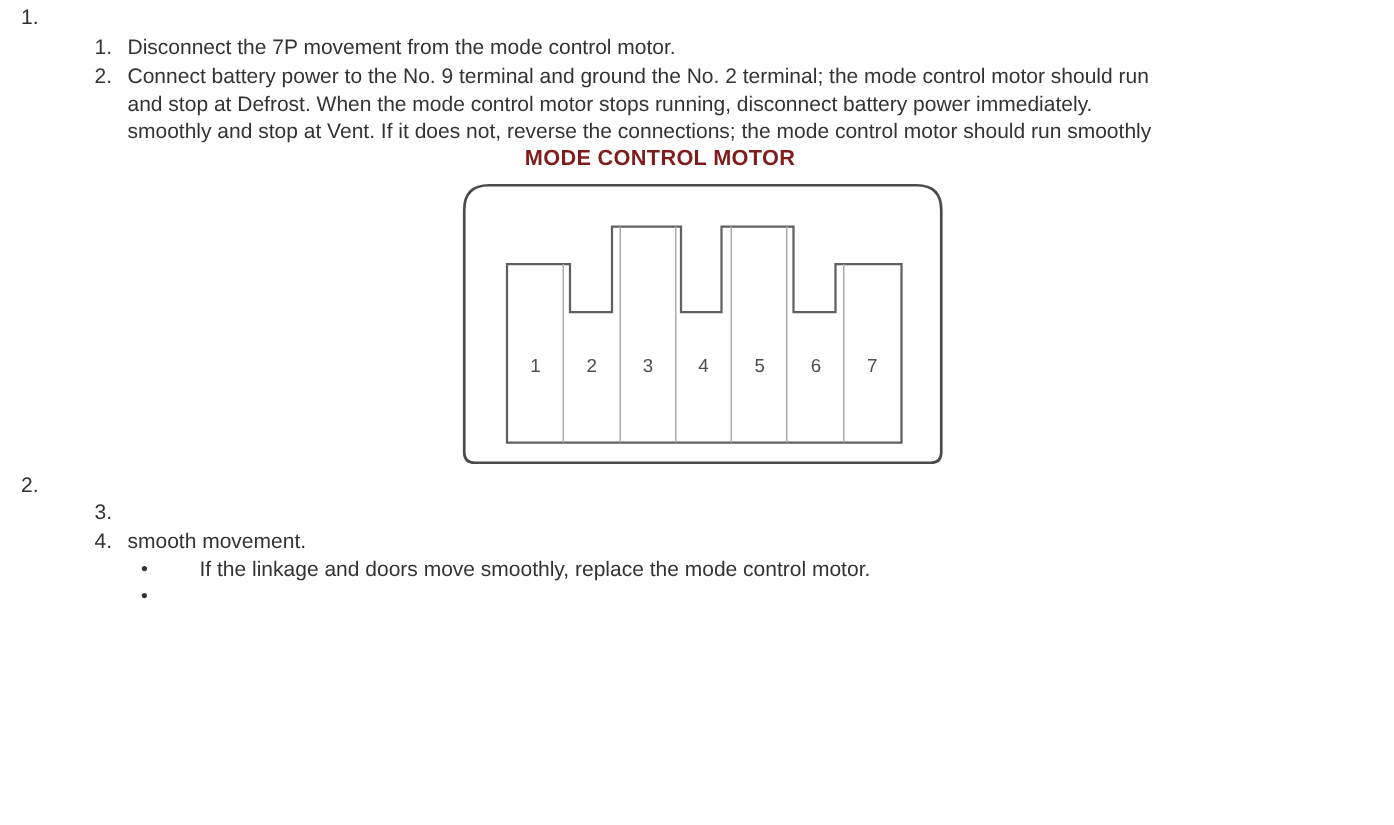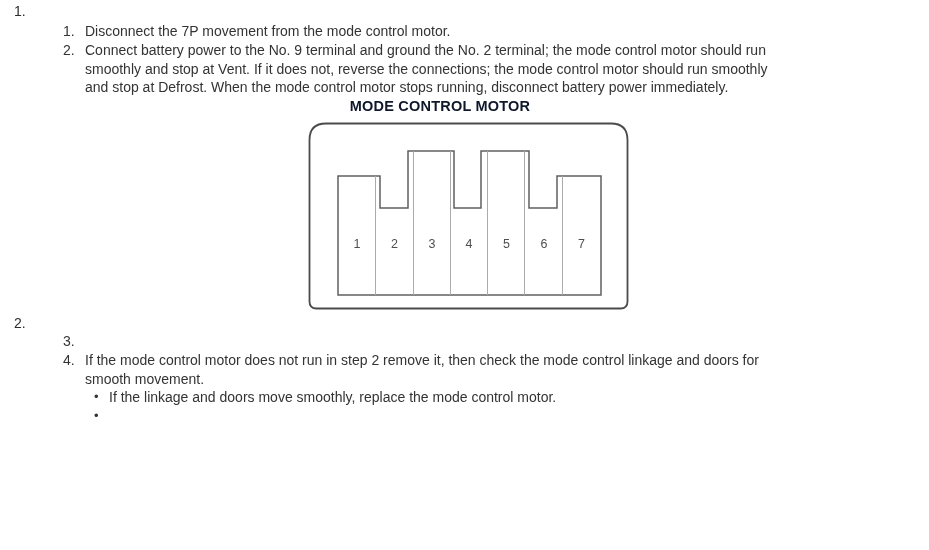--- a/index.html
+++ b/index.html
@@ -41,30 +41,31 @@
     padding-left: 9px;
   }
   .bullet-row .bullet {
     flex: 0 0 15px;
     line-height: 18.8px;
     font-size: 13px;
   }
   .bullet-row .btext {
     line-height: 18.8px;
     white-space: nowrap;
+    margin-left: 24px;
   }
   #diagram-title {
     position: absolute;
     left: 240px;
     top: 97px;
     width: 400px;
     text-align: center;
     font-weight: bold;
     font-size: 14.5px;
-    color: #0f172a;
+    color: #7f1d1d;
     letter-spacing: 0.2px;
     line-height: 19px;
   }
   #diagram-svg {
     position: absolute;
     left: 0;
     top: 0;
     width: 929px;
     height: 550px;
     pointer-events: none;
@@ -85,22 +86,22 @@
     <div class="step">
       <span class="num">1.</span>
       <div class="lines">
         <div class="ln">Disconnect the 7P movement from the mode control motor.</div>
       </div>
     </div>
     <div class="step">
       <span class="num">2.</span>
       <div class="lines">
         <div class="ln">Connect battery power to the No. 9 terminal and ground the No. 2 terminal; the mode control motor should run</div>
+        <div class="ln">and stop at Defrost. When the mode control motor stops running, disconnect battery power immediately.</div>
         <div class="ln">smoothly and stop at Vent. If it does not, reverse the connections; the mode control motor should run smoothly</div>
-        <div class="ln">and stop at Defrost. When the mode control motor stops running, disconnect battery power immediately.</div>
       </div>
     </div>
   </div>
 
   <div id="diagram-title">MODE CONTROL MOTOR</div>
 
   <svg id="diagram-svg" viewBox="0 0 929 550">
 
     <path d="M 309.5,140 Q 309.5,123.5 326,123.5 L 611,123.5 Q 627.5,123.5 627.5,140 L 627.5,301.5 Q 627.5,308.5 620.5,308.5 L 316.5,308.5 Q 309.5,308.5 309.5,301.5 Z" fill="#ffffff" stroke-width="1.8" stroke="#4b4b4b"></path>
 
@@ -126,21 +127,20 @@
 
   <div class="step-list" style="top:332px">
     <div class="step">
       <span class="num">3.</span>
       <div class="lines">
       </div>
     </div>
     <div class="step">
       <span class="num">4.</span>
       <div class="lines">
-        <div class="ln">If the mode control motor does not run in step 2 remove it, then check the mode control linkage and doors for</div>
         <div class="ln">smooth movement.</div>
         <div class="bullet-row">
           <span class="bullet">•</span>
           <span class="btext">If the linkage and doors move smoothly, replace the mode control motor.</span>
         </div>
         <div class="bullet-row">
           <span class="bullet">•</span>
         </div>
       </div>
     </div>

